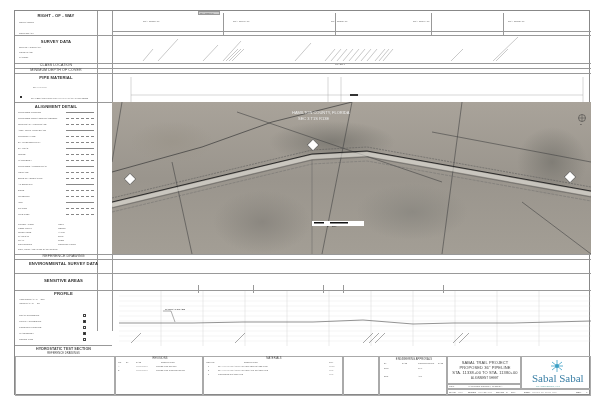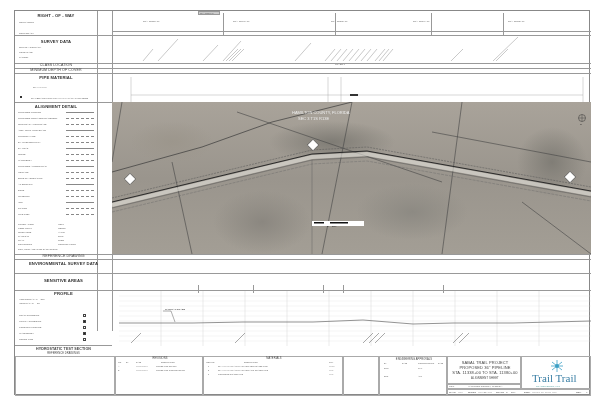--- a/index.html
+++ b/index.html
@@ -315,21 +315,21 @@
             <line x1="7" y1="7" x2="12" y2="3"></line>
             <line x1="7" y1="7" x2="13" y2="7"></line>
           <line x1="7" y1="7" x2="12" y2="11"></line>
             <line x1="7" y1="7" x2="7" y2="13"></line>
             <line x1="7" y1="7" x2="2" y2="11"></line>
           <line x1="7" y1="7" x2="1" y2="7"></line>
             <line x1="7" y1="7" x2="2" y2="3"></line>
         </g>
         <circle cx="7" cy="7" r="2" fill="#3a9fc5"></circle>
       </svg>
-      <div class="abs logo-text" style="left:10px; top:15px;">Trail Trail</div>
+      <div class="abs logo-text" style="left:10px; top:15px;">Sabal Sabal</div>
       <div class="tiny" style="left:14px; top:28px; color:#6aa;">TRANSMISSION, LLC</div>
     </div>
   </div>
 
   <div id="stations" class="abs" style="left:98px; top:0; width:478px; height:24px;">
       <div class="tiny" style="left:30px; top:9px; font-size:2.4px;">STA. 11338+00</div>
       <div class="tiny" style="left:120px; top:9px; font-size:2.4px;">STA. 11346+00</div>
       <div class="tiny" style="left:218px; top:9px; font-size:2.4px;">STA. 11355+00</div>
       <div class="tiny" style="left:300px; top:9px; font-size:2.4px;">STA. 11364+00</div>
       <div class="tiny" style="left:395px; top:9px; font-size:2.4px;">STA. 11372+00</div>

